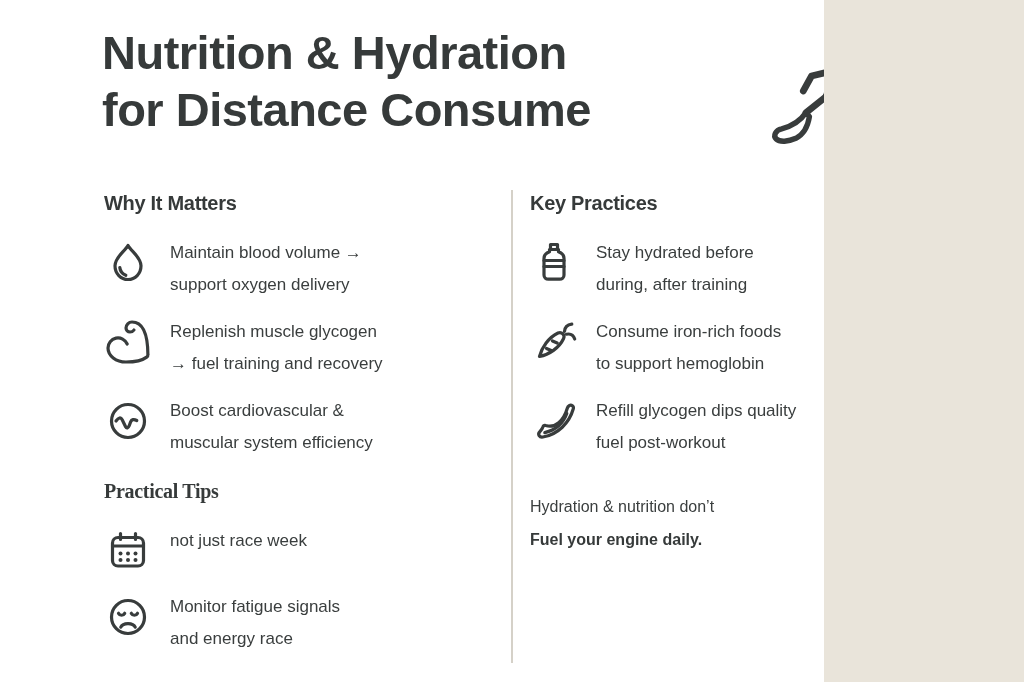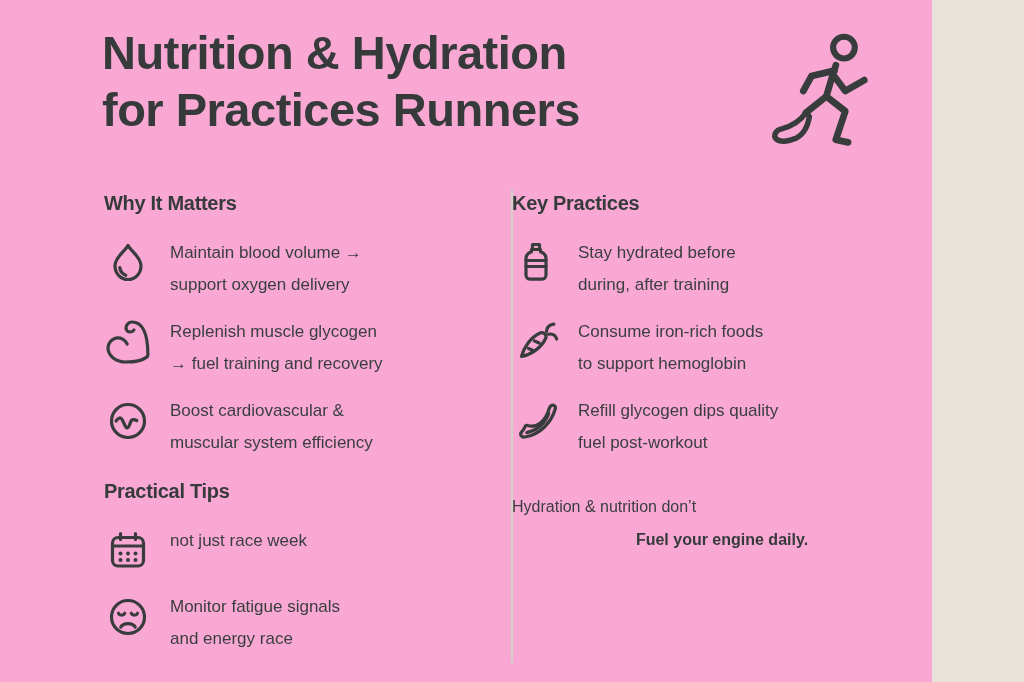--- a/index.html
+++ b/index.html
@@ -1,52 +1,52 @@
 <!DOCTYPE html>
 <html><head>
 <meta charset="utf-8">
 <style>
   html,body{margin:0;padding:0;background:#e9e4da;}
   .canvas{
-    position:relative;width:932px;height:682px;overflow:hidden;
-    background:#f9a8d4;color:#383c3c;
+    position:relative;width:824px;height:682px;overflow:hidden;
+    background:#ffffff;color:#383c3c;
     font-family:"Liberation Sans","DejaVu Sans",sans-serif;
   }
   .title{
     position:absolute;left:102px;top:24px;margin:0;
     font-size:47px;line-height:57px;font-weight:700;letter-spacing:-0.5px;
     color:#363a3a;
   }
   .title span{display:block;}
   .runner{position:absolute;left:760px;top:28px;width:130px;height:134px;color:#383c3c;}
   .divider{position:absolute;left:511px;top:190px;width:2px;height:473px;background:#d5d1c8;}
   .columns{position:absolute;left:104px;top:186px;right:0;display:flex;align-items:flex-start;}
   .col-left{width:408px;flex:none;}
-  .col-right{flex:1;}
+  .col-right{flex:1;margin-left:18px;}
   h2.section{
     margin:0 0 17px 0;font-size:20px;line-height:34px;font-weight:700;
     color:#363a3a;letter-spacing:-0.3px;
   }
-  h2.section.second{margin-top:12px;}
+  h2.section.second{margin-top:12px;font-family:Liberation Serif, serif;}
   .item{display:flex;align-items:flex-start;gap:18px;margin-bottom:16px;}
   .icon{flex:none;width:48px;height:48px;margin-top:2px;color:#383c3c;}
   .icon svg{display:block;}
   .txt{font-size:17px;line-height:31.5px;color:#3a3e3e;}
   .ln{display:block;}
   .closing{margin:32px 0 0 0;font-size:16px;line-height:33px;color:#3a3e3e;}
-  .closing .bold{font-weight:700;color:#363a3a;text-align:center;}
+  .closing .bold{font-weight:700;color:#363a3a;}
 </style>
 </head>
 <body>
 
 <div class="canvas">
 
   <h1 class="title">
     <span>Nutrition &amp; Hydration</span>
-    <span>for Practices Runners</span>
+    <span>for Distance Consume</span>
   </h1>
 
   <div class="runner">
     <svg width="130" height="134" viewBox="0 0 96 96" fill="none" stroke="currentColor" stroke-width="5" stroke-linecap="round" stroke-linejoin="round">
       <circle cx="62" cy="13" r="8" stroke-width="4.5"></circle>
       <path d="M56 26 C53 35 51 42 49 49"></path>
       <path d="M55 30 L38 34 L32 45"></path>
       <path d="M54 33 L63 45 L77 37"></path>
       <path d="M49 49 L63 60 L56 81 L65 83"></path>
       <path d="M49 49 L34 61"></path>

